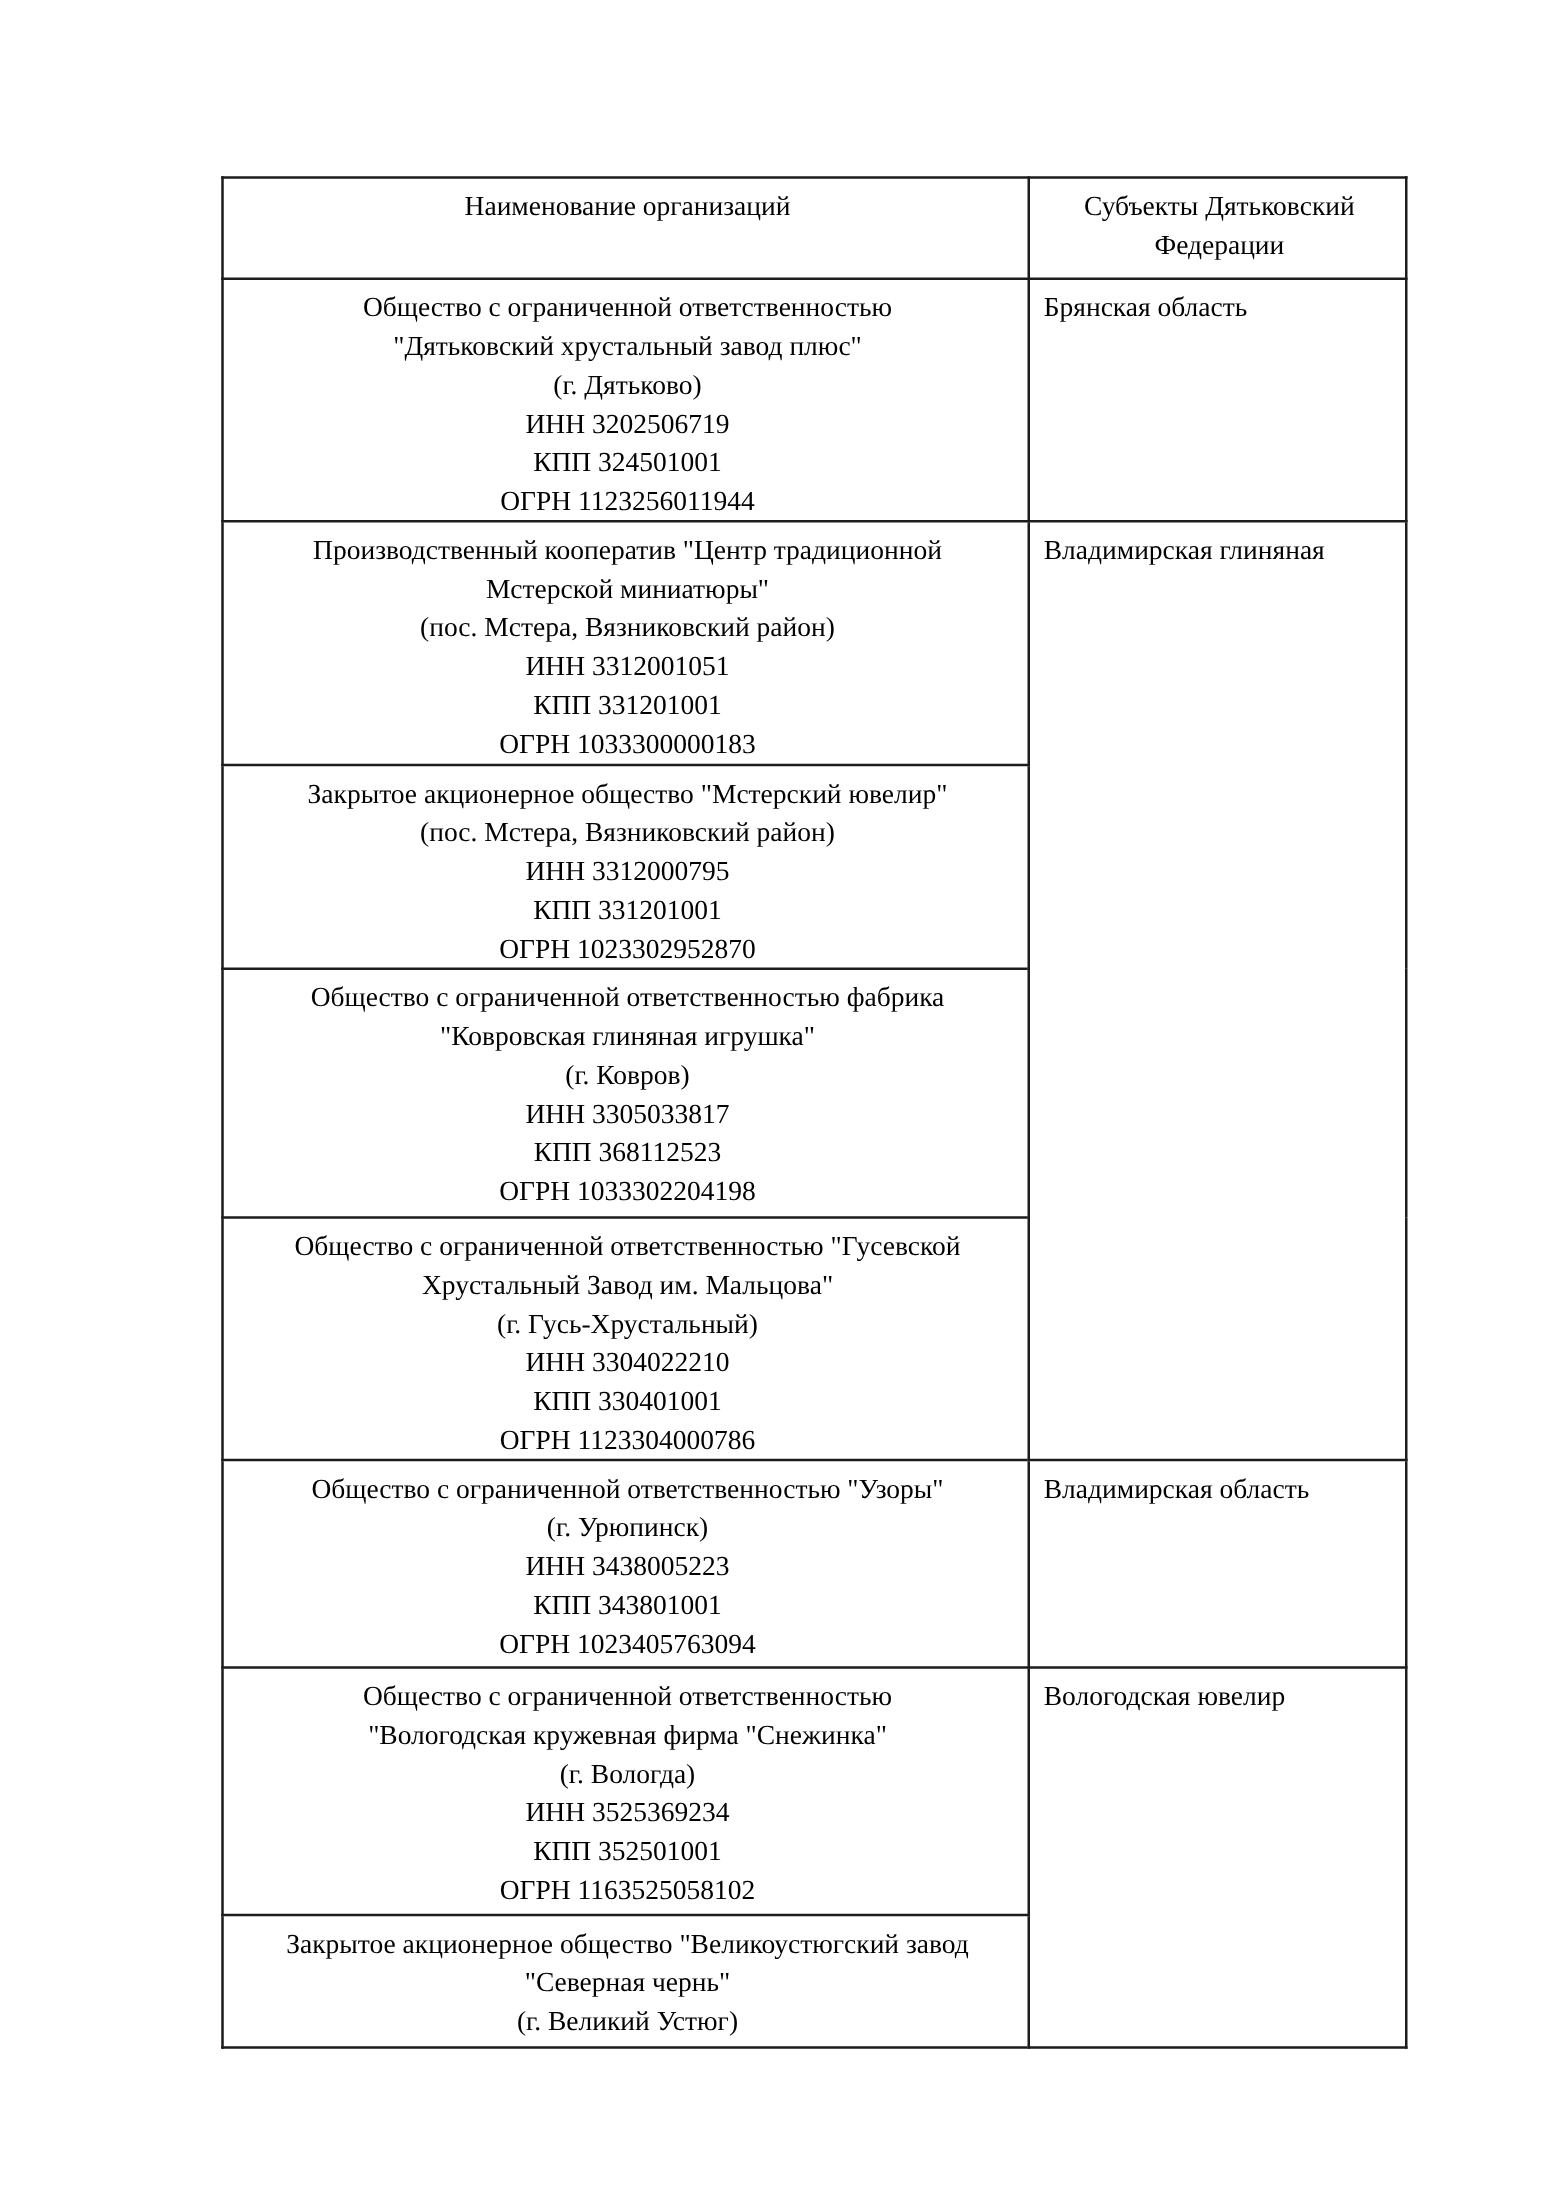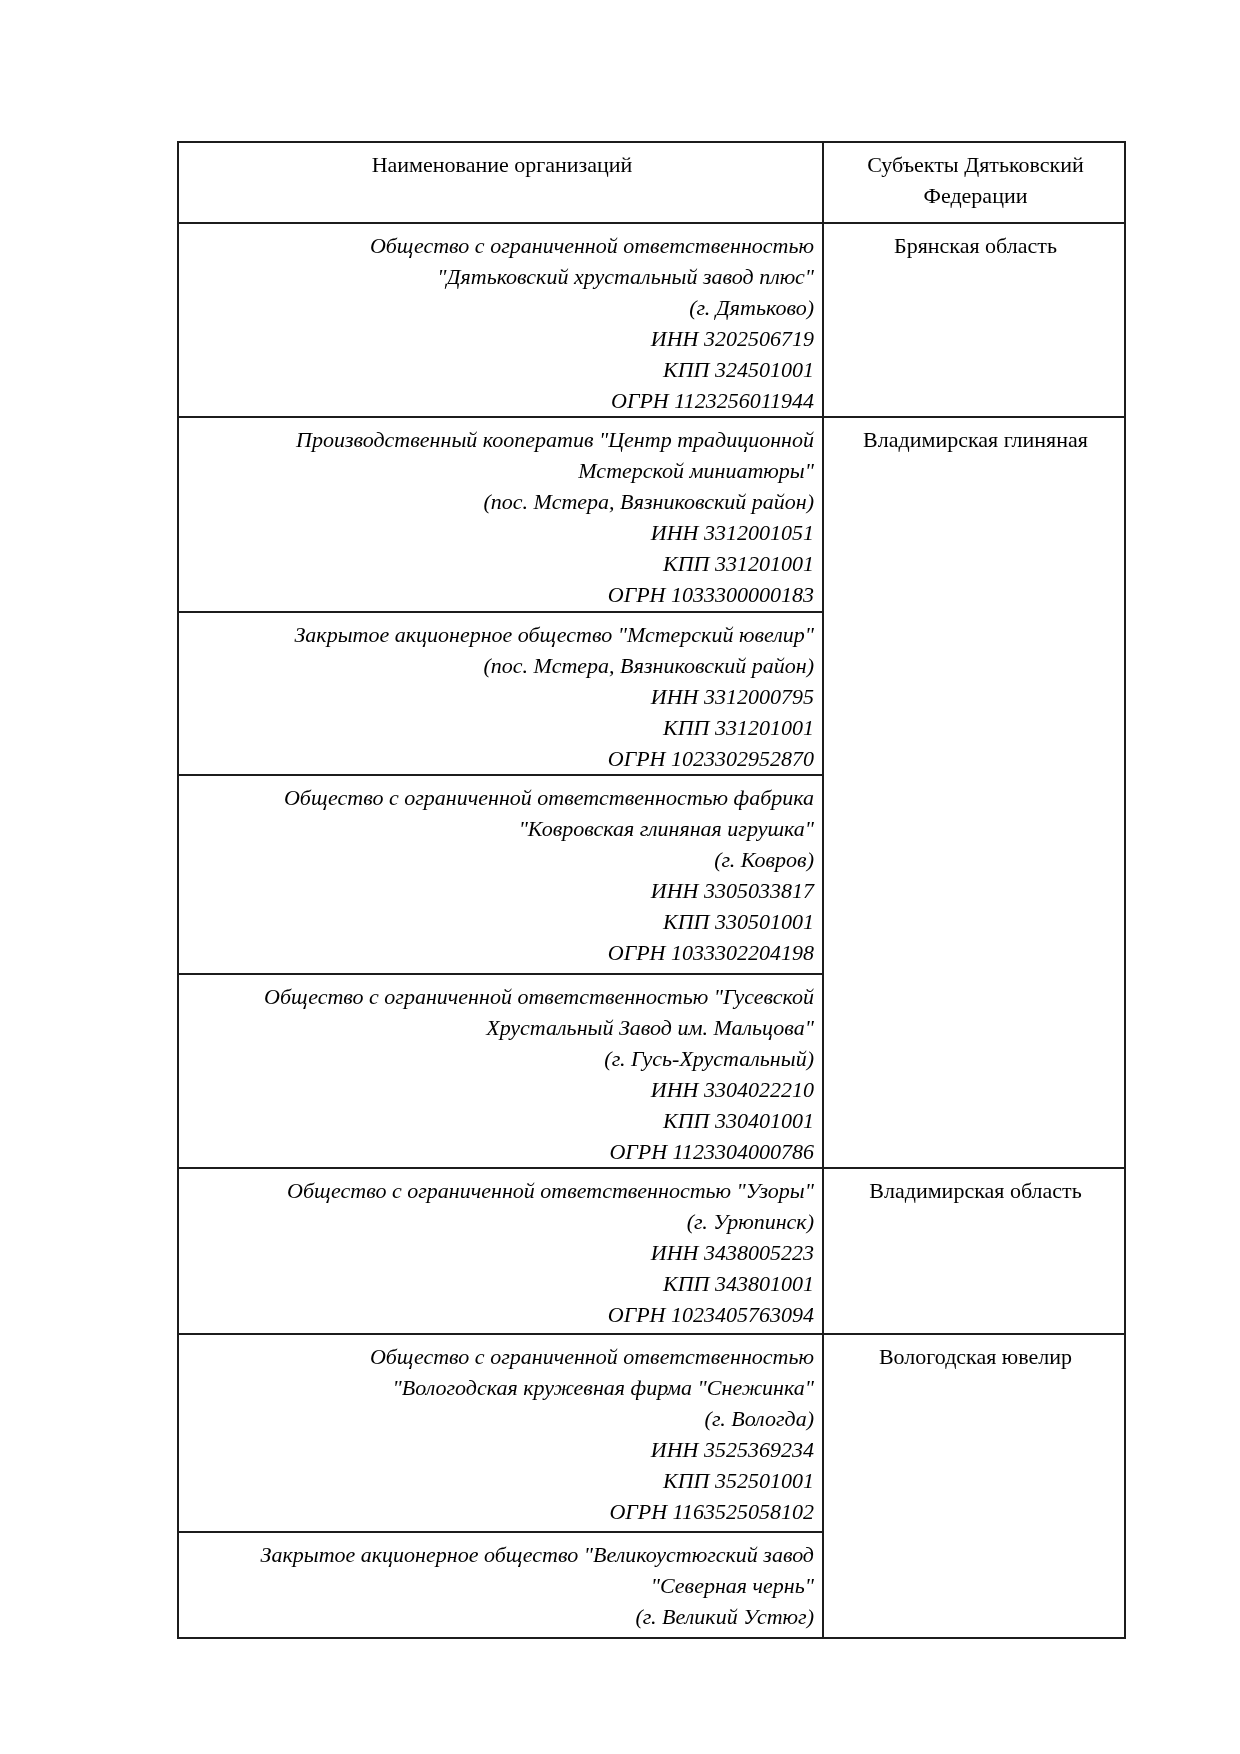--- a/index.html
+++ b/index.html
@@ -38,25 +38,24 @@
     font-weight: normal;
     padding: 6px 8px 0 11px;
     overflow: hidden;
   }
   th.hdr {
     text-align: center;
     padding-top: 7px;
   }
   td.org-cell {
     white-space: pre-line;
-    text-align: right;
-    font-style: italic;
+    text-align: center;
   }
   td.region-cell {
-    text-align: center;
+    text-align: left;
     padding-left: 10px;
   }
 </style>
 </head>
 <body>
 
 <div class="doc-page">
   <table class="org-table">
     <colgroup>
       <col style="width:645px">
@@ -94,21 +93,21 @@
 ИНН 3312000795
 КПП 331201001
 ОГРН 1023302952870</td>
       </tr>
 
       <tr style="height:199px">
         <td class="org-cell">Общество с ограниченной ответственностью фабрика
 "Ковровская глиняная игрушка"
 (г. Ковров)
 ИНН 3305033817
-КПП 330501001
+КПП 368112523
 ОГРН 1033302204198</td>
       </tr>
 
       <tr style="height:194px">
         <td class="org-cell">Общество с ограниченной ответственностью "Гусевской
 Хрустальный Завод им. Мальцова"
 (г. Гусь-Хрустальный)
 ИНН 3304022210
 КПП 330401001
 ОГРН 1123304000786</td>

